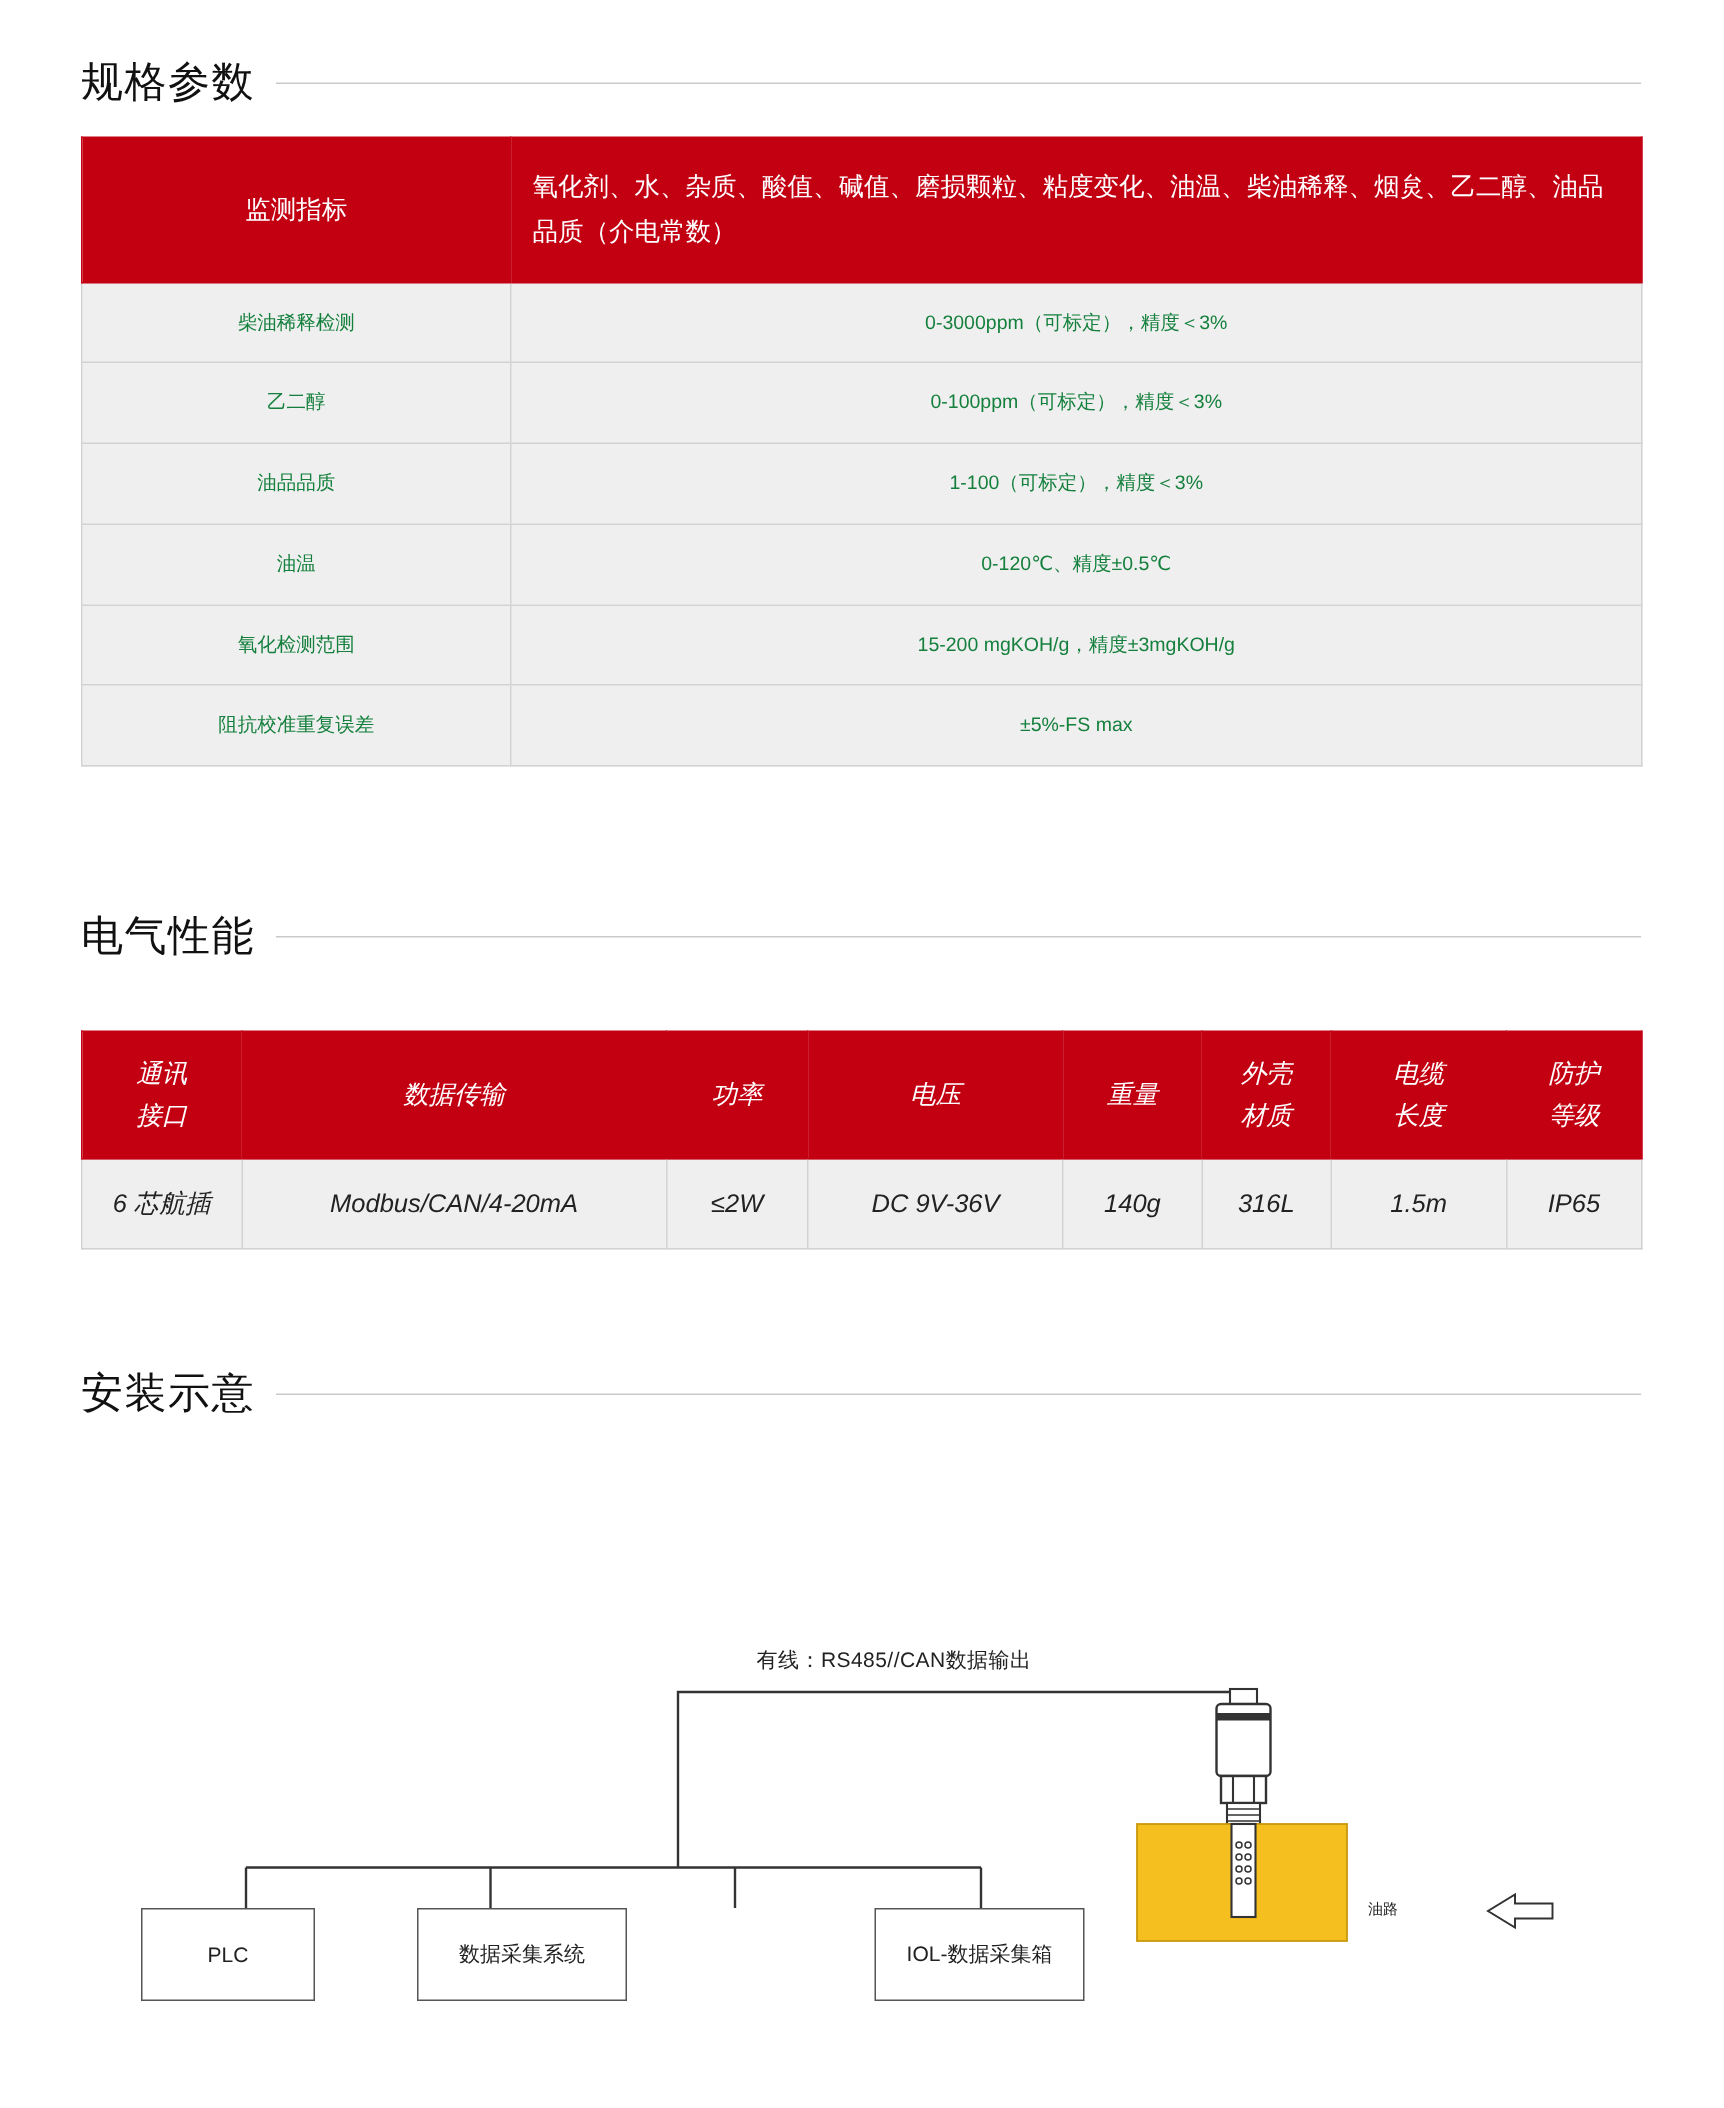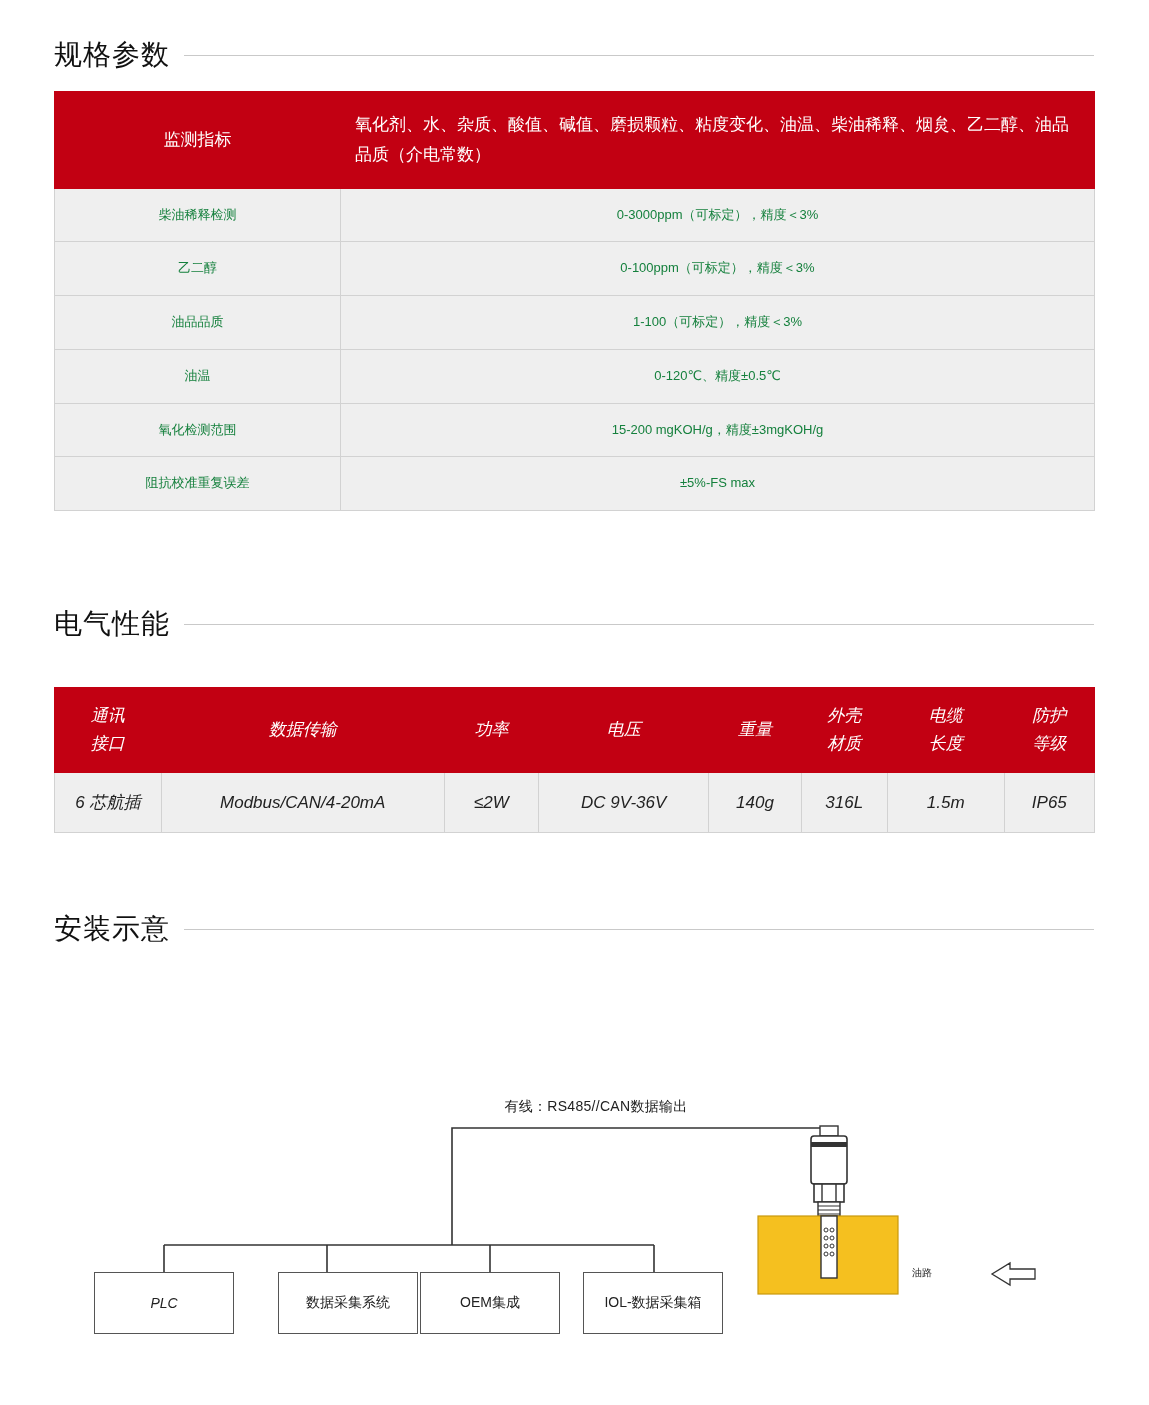--- a/index.html
+++ b/index.html
@@ -280,19 +280,18 @@
       <circle cx="832" cy="166" r="2" fill="none" stroke="#333" stroke-width="1"></circle>
       <circle cx="826" cy="174" r="2" fill="none" stroke="#333" stroke-width="1"></circle>
       <circle cx="832" cy="174" r="2" fill="none" stroke="#333" stroke-width="1"></circle>
     </g>
 
     <g fill="#ffffff" stroke="#333" stroke-width="1.3">
       <path d="M1035 189 L1010 189 L1010 183 L992 194 L1010 205 L1010 199 L1035 199 Z"></path>
     </g>
   </svg>
 
-  <div class="node-box" style="left:94px; top:192px; width:140px;font-style:italic;">PLC</div>
+  <div class="node-box" style="left:94px; top:192px; width:116px;">PLC</div>
   <div class="node-box" style="left:257px; top:192px; width:140px;margin-left:21px;">数据采集系统</div>
-  <div class="node-box" style="left:420px; top:192px; width:140px;">OEM集成</div>
   <div class="node-box" style="left:583px; top:192px; width:140px;">IOL-数据采集箱</div>
 
   <div class="oil-label" style="left:912px; top:186px;">油路</div>
 </div>
 
 </body></html>

